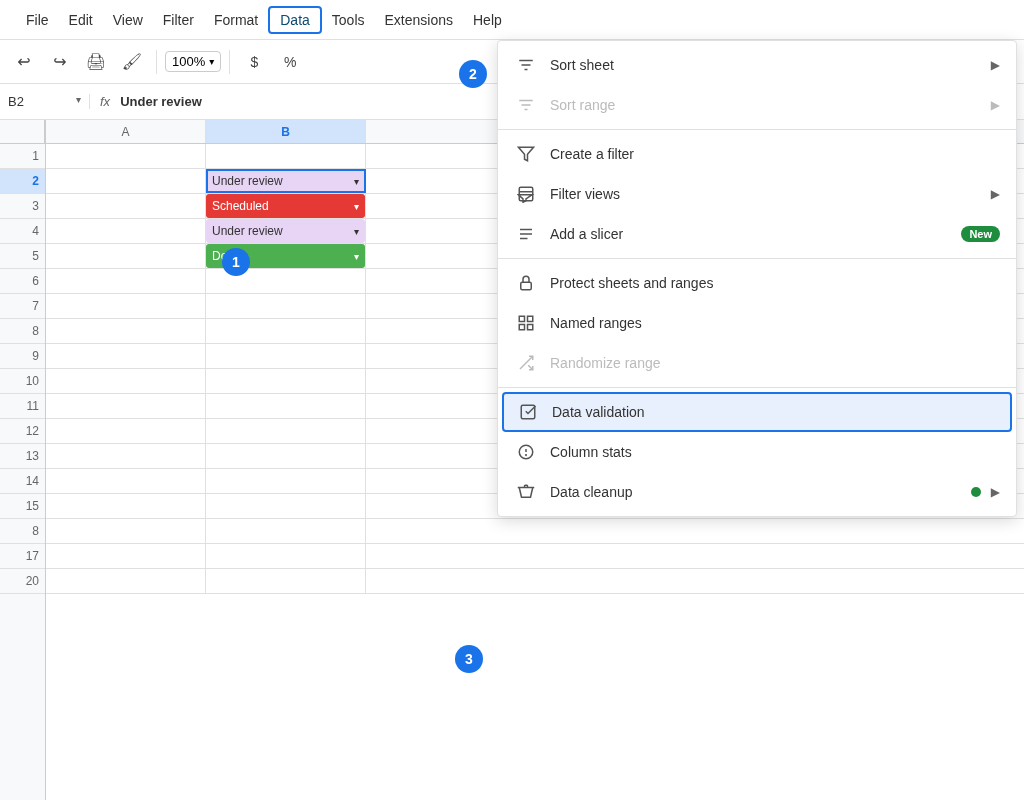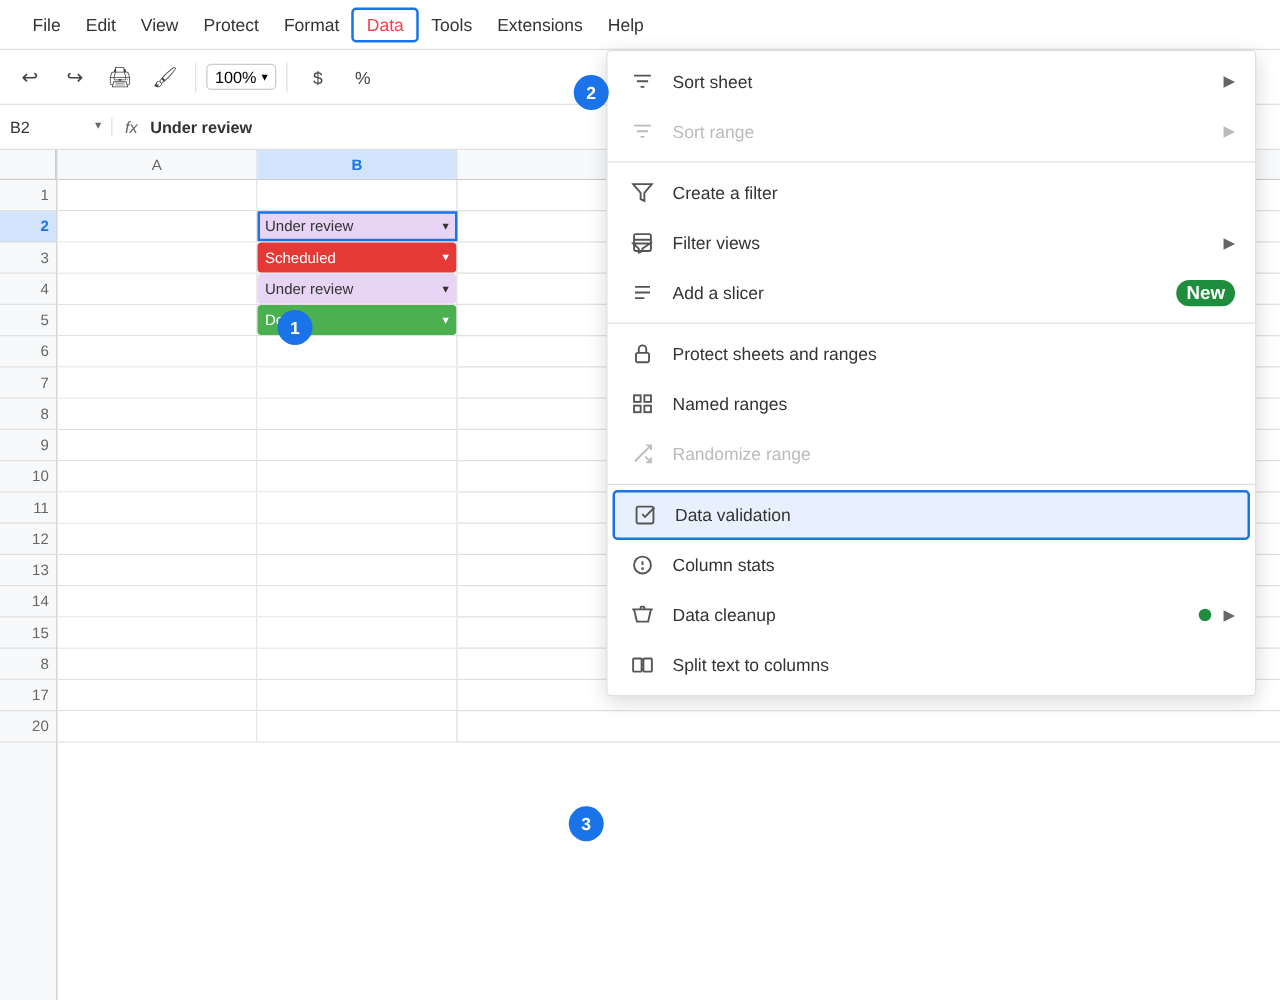--- a/index.html
+++ b/index.html
@@ -15,21 +15,21 @@
     }
     .menubar-item {
       padding: 4px 10px;
       font-size: 14px;
       color: #333;
       cursor: pointer;
       border-radius: 4px;
     }
     .menubar-item.active {
       border: 2px solid #1a73e8;
-      color: #ef4444;
+      color: #0c4a6e;
     }
 
     
     .toolbar {
       display: flex; align-items: center;
       padding: 4px 8px; gap: 4px;
       border-bottom: 1px solid #e0e0e0;
       background: #fff;
       height: 44px;
     }
@@ -164,21 +164,21 @@
       display: flex; align-items: center; justify-content: center;
       font-size: 14px; font-weight: bold; color: #fff;
       background: #1a73e8;
       position: absolute;
       z-index: 10;
     }
 
     
     .dropdown-menu {
       position: absolute;
-      top: 40px; left: 485px;
+      top: 40px; left: 497px;
       width: 520px;
       background: #fff;
       border: 1px solid #e0e0e0;
       box-shadow: 0 4px 16px rgba(0,0,0,0.15);
       z-index: 100;
       border-radius: 4px;
       padding: 4px 0;
     }
     .menu-item {
       display: flex; align-items: center;
@@ -203,21 +203,21 @@
     }
     .menu-item.disabled .menu-icon { color: #bbb; }
     .menu-arrow {
       margin-left: auto; font-size: 12px; color: #666;
     }
     .menu-divider {
       height: 1px; background: #e0e0e0; margin: 4px 0;
     }
     .badge-new {
       background: #1e8e3e; color: #fff;
-      font-size: 15px; font-weight: bold;
+      font-size: 11px; font-weight: bold;
       padding: 2px 8px; border-radius: 12px;
       margin-left: auto;
     }
     .badge-dot {
       width: 10px; height: 10px; border-radius: 50%;
       background: #1e8e3e; display: inline-block; margin-right: 4px;
     }
 
     
     .annotation-1 {
@@ -236,21 +236,21 @@
       z-index: 20;
     }
   </style>
 </head>
 <body>
 
 <div class="menubar">
   <span class="menubar-item">File</span>
   <span class="menubar-item">Edit</span>
   <span class="menubar-item">View</span>
-  <span class="menubar-item">Protect</span>
+  <span class="menubar-item">Filter</span>
   <span class="menubar-item">Format</span>
   <span class="menubar-item active">Data</span>
   <span class="menubar-item">Tools</span>
   <span class="menubar-item">Extensions</span>
   <span class="menubar-item">Help</span>
 </div>
 
 <div class="toolbar">
   <button class="toolbar-btn" title="Undo">↩</button>
   <button class="toolbar-btn" title="Redo">↪</button>
@@ -553,30 +553,20 @@
           <path d="M10 6V4a1 1 0 0 1 1-1h2a1 1 0 0 1 1 1v2"></path>
         </svg>
     </span>
     <span>Data cleanup</span>
     <span style="margin-left:auto; display:flex; align-items:center; gap:6px;">
       <span class="badge-dot"></span>
       <span class="menu-arrow">▶</span>
     </span>
   </div>
 
-  <div class="menu-item">
-    <span class="menu-icon">
-      <svg width="18" height="18" viewBox="0 0 24 24" fill="none" stroke="#555" stroke-width="2">
-          <rect x="2" y="5" width="9" height="14" rx="1"></rect>
-          <rect x="13" y="5" width="9" height="14" rx="1"></rect>
-          <line x1="12" y1="5" x2="12" y2="19" stroke-dasharray="3 2"></line>
-        </svg>
-    </span>
-    <span>Split text to columns</span>
-  </div>
 </div>
 
 <div class="step-badge annotation-1">
   <span>1</span>
 </div>
 <div class="step-badge annotation-2">
   <span>2</span>
 </div>
 <div class="step-badge annotation-3">
   <span>3</span>

